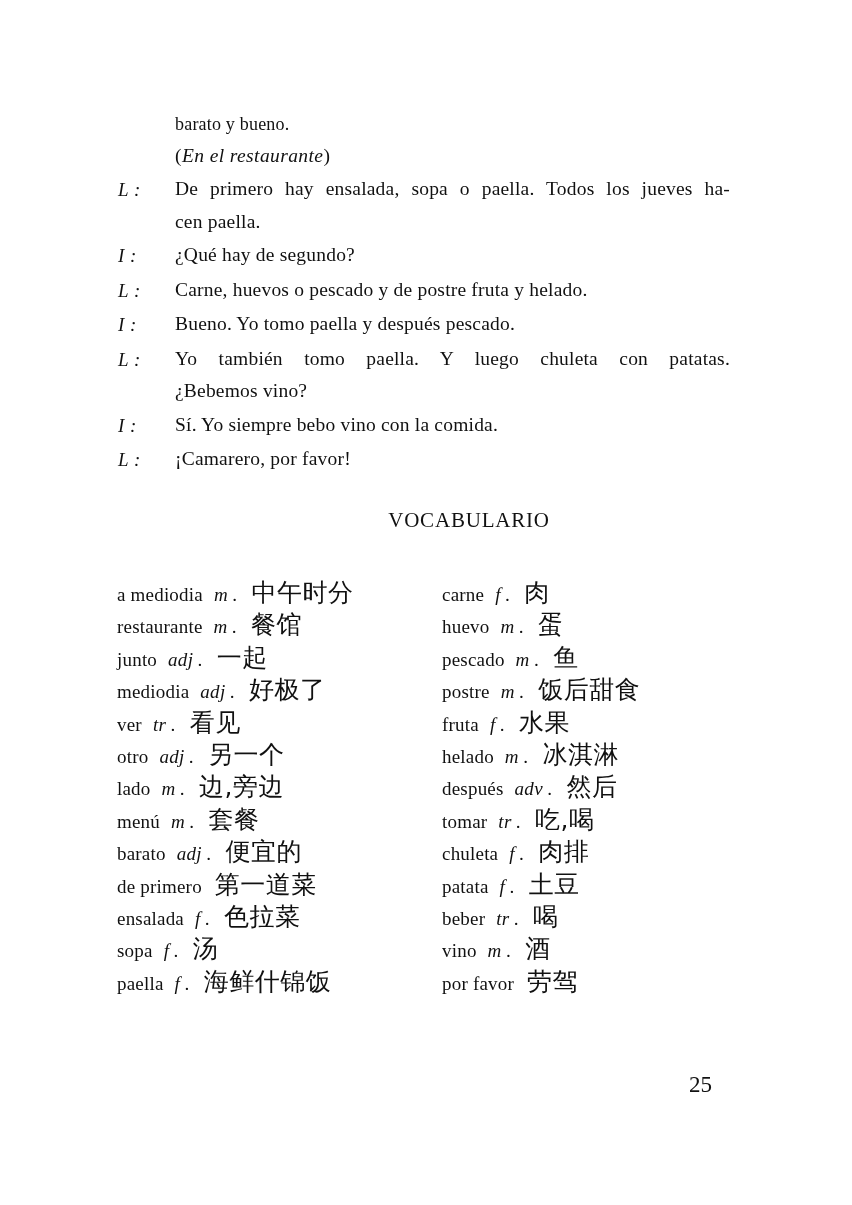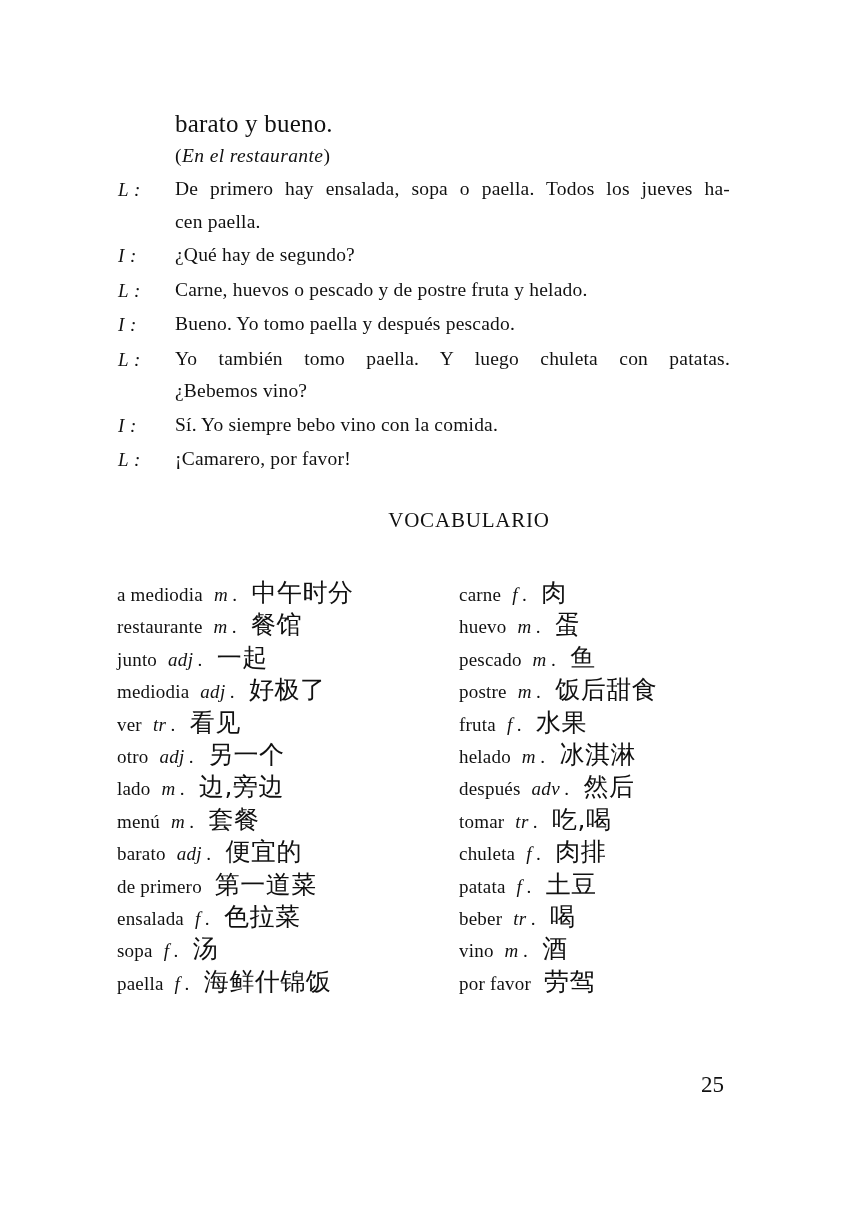--- a/index.html
+++ b/index.html
@@ -27,21 +27,21 @@
   
   .dialogue {
     position: absolute;
     left: 118px;
     top: 108px;
     width: 612px;
   }
 
   .plain-line {
     margin-left: 57px;
-    font-size: 25px;
+    font-size: 18px;
     line-height: 32px;
     letter-spacing: 0.2px;
   }
   .stage-dir {
     margin-left: 57px;
     font-size: 19.5px;
     line-height: 32px;
     font-style: italic;
     letter-spacing: 0.4px;
   }
@@ -94,21 +94,21 @@
     margin-left: 48px;
   }
 
   
   .vocab {
     position: absolute;
     left: 117px;
     top: 576px;
     width: 660px;
     display: flex;
-    gap: 17px;
+    gap: 0;
   }
   .vocab-col {
     width: 313px;
     flex: 0 0 313px;
   }
   .vocab-col.right {
     margin-left: 12px;
   }
   .v-row {
     height: 32.4px;
@@ -140,21 +140,20 @@
   }
 
   
   .page-number {
     position: absolute;
     left: 0;
     top: 1072px;
     width: 712px;
     text-align: right;
     font-size: 23px;
-    padding-left: 12px;
   }
 </style>
 </head>
 <body>
 
 <div class="page">
 
   <div class="dialogue">
 
     <div class="plain-line">barato y bueno.</div>

